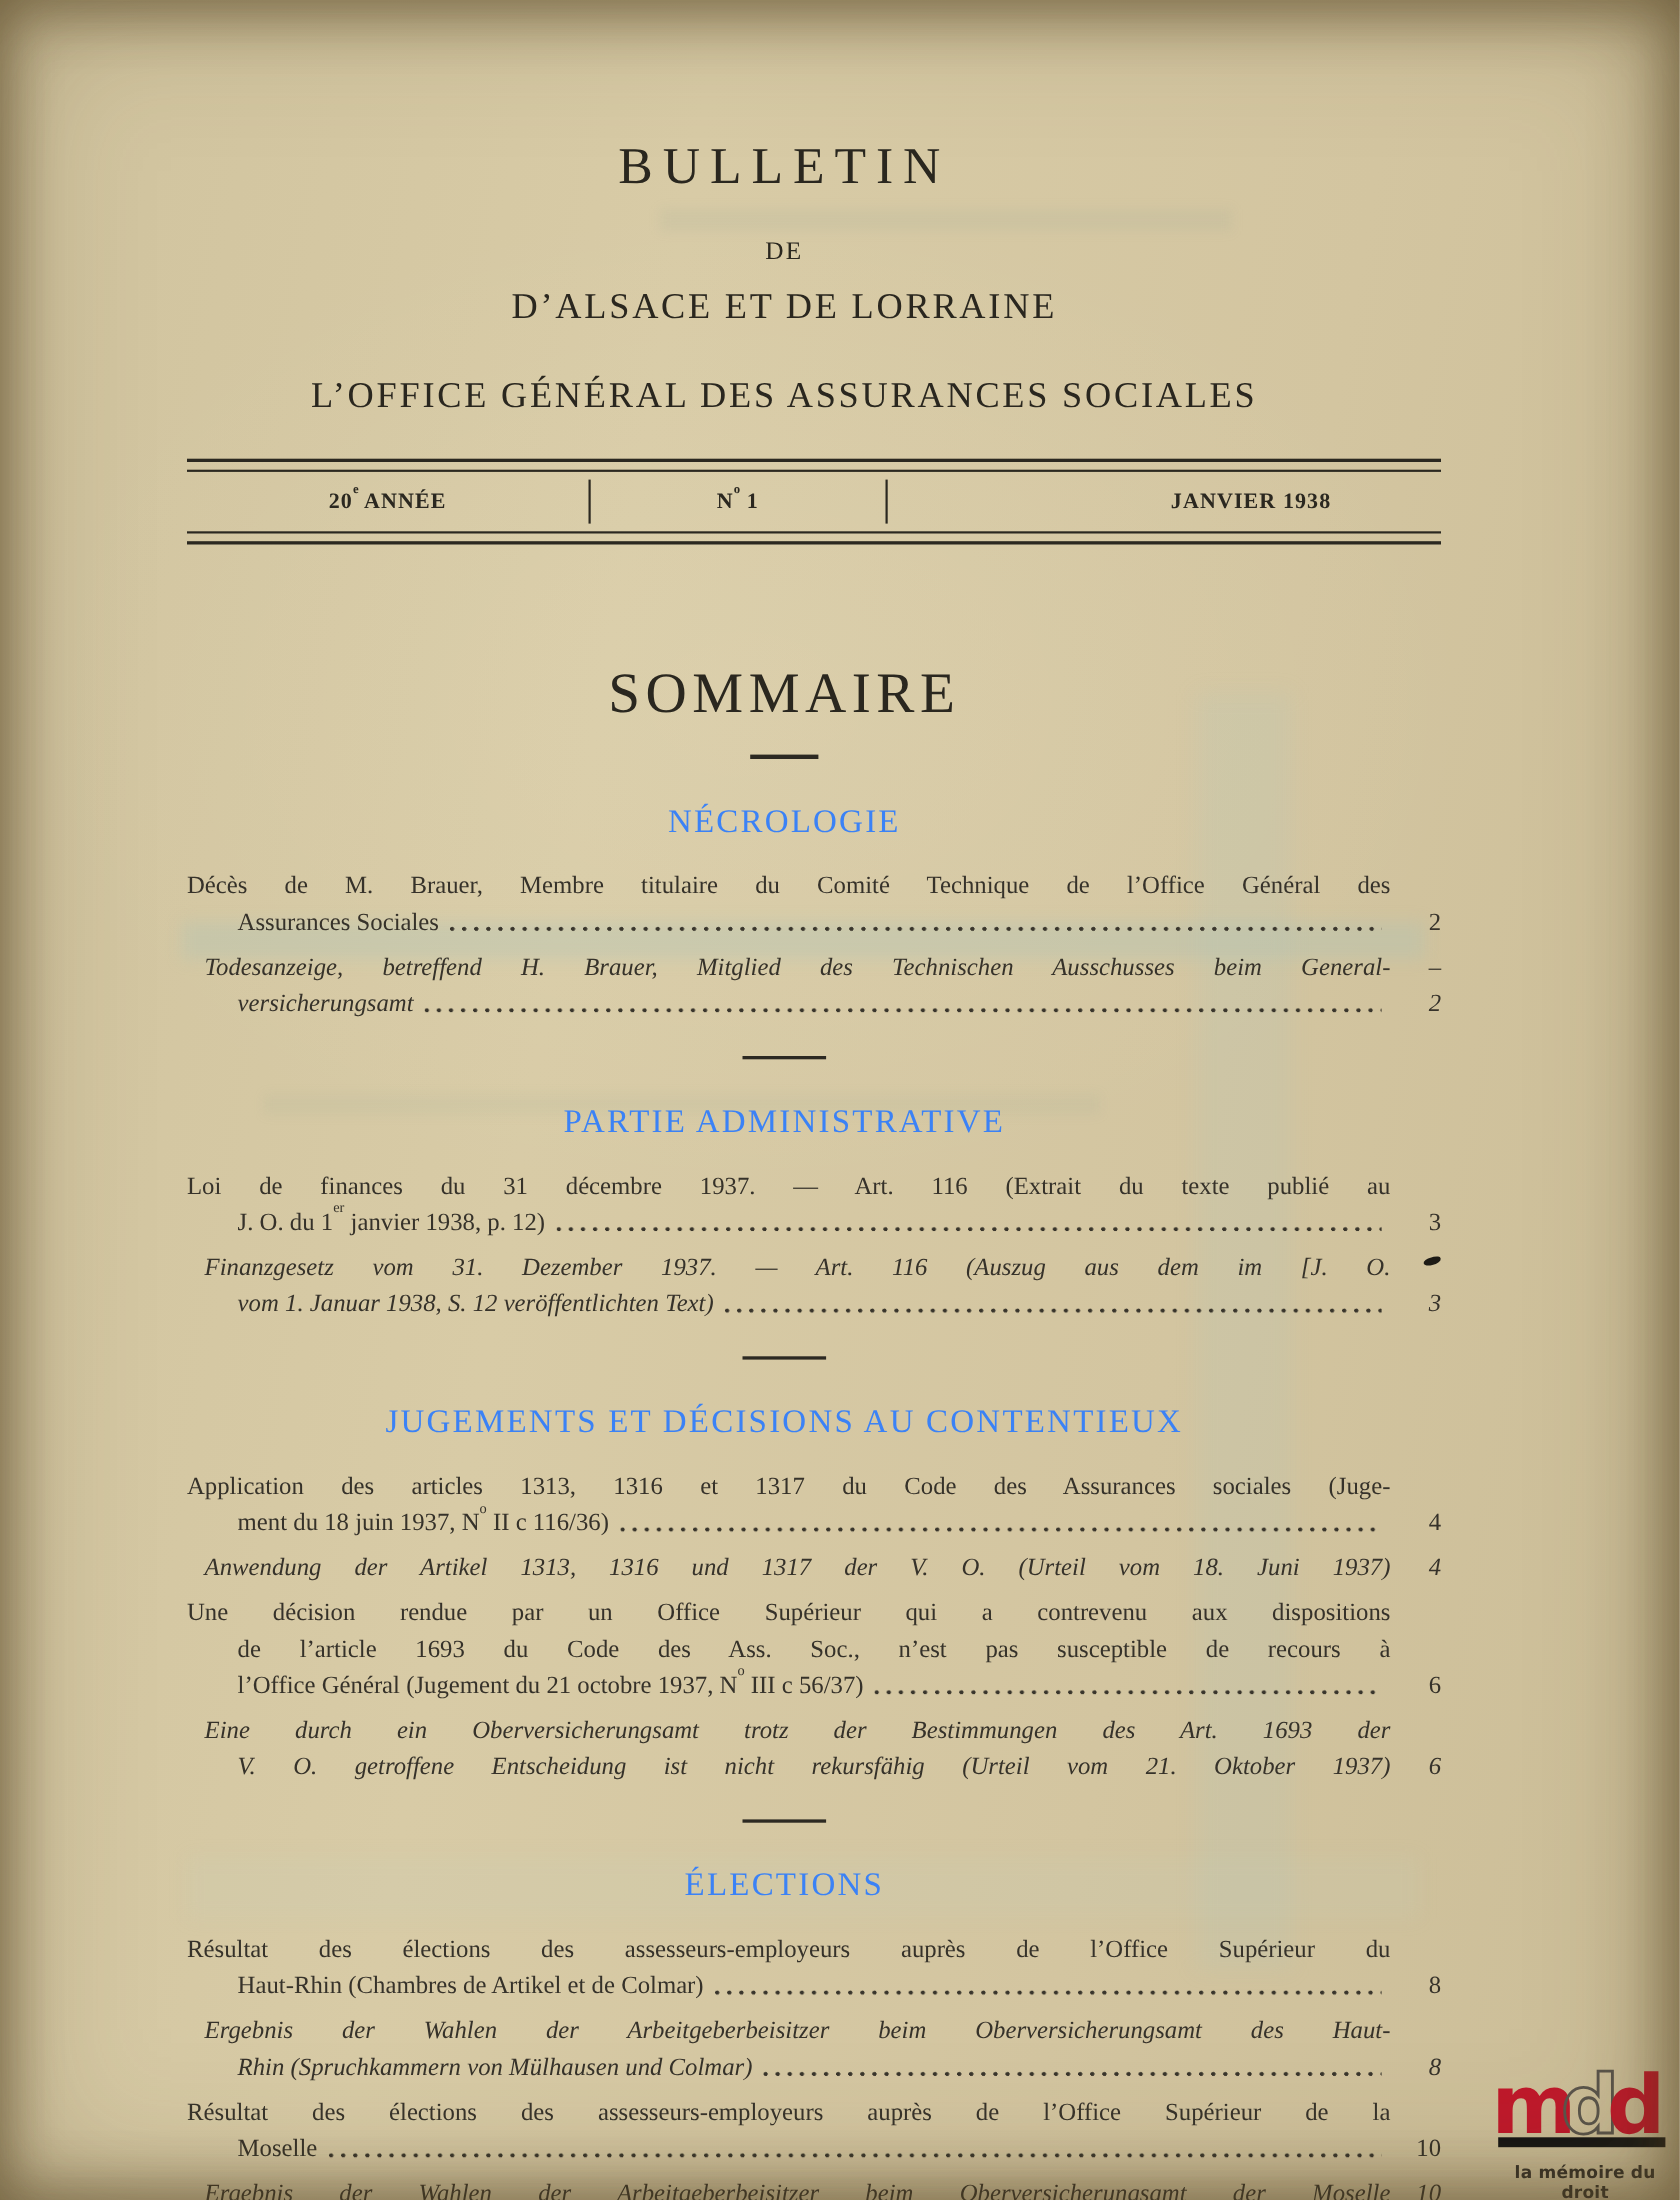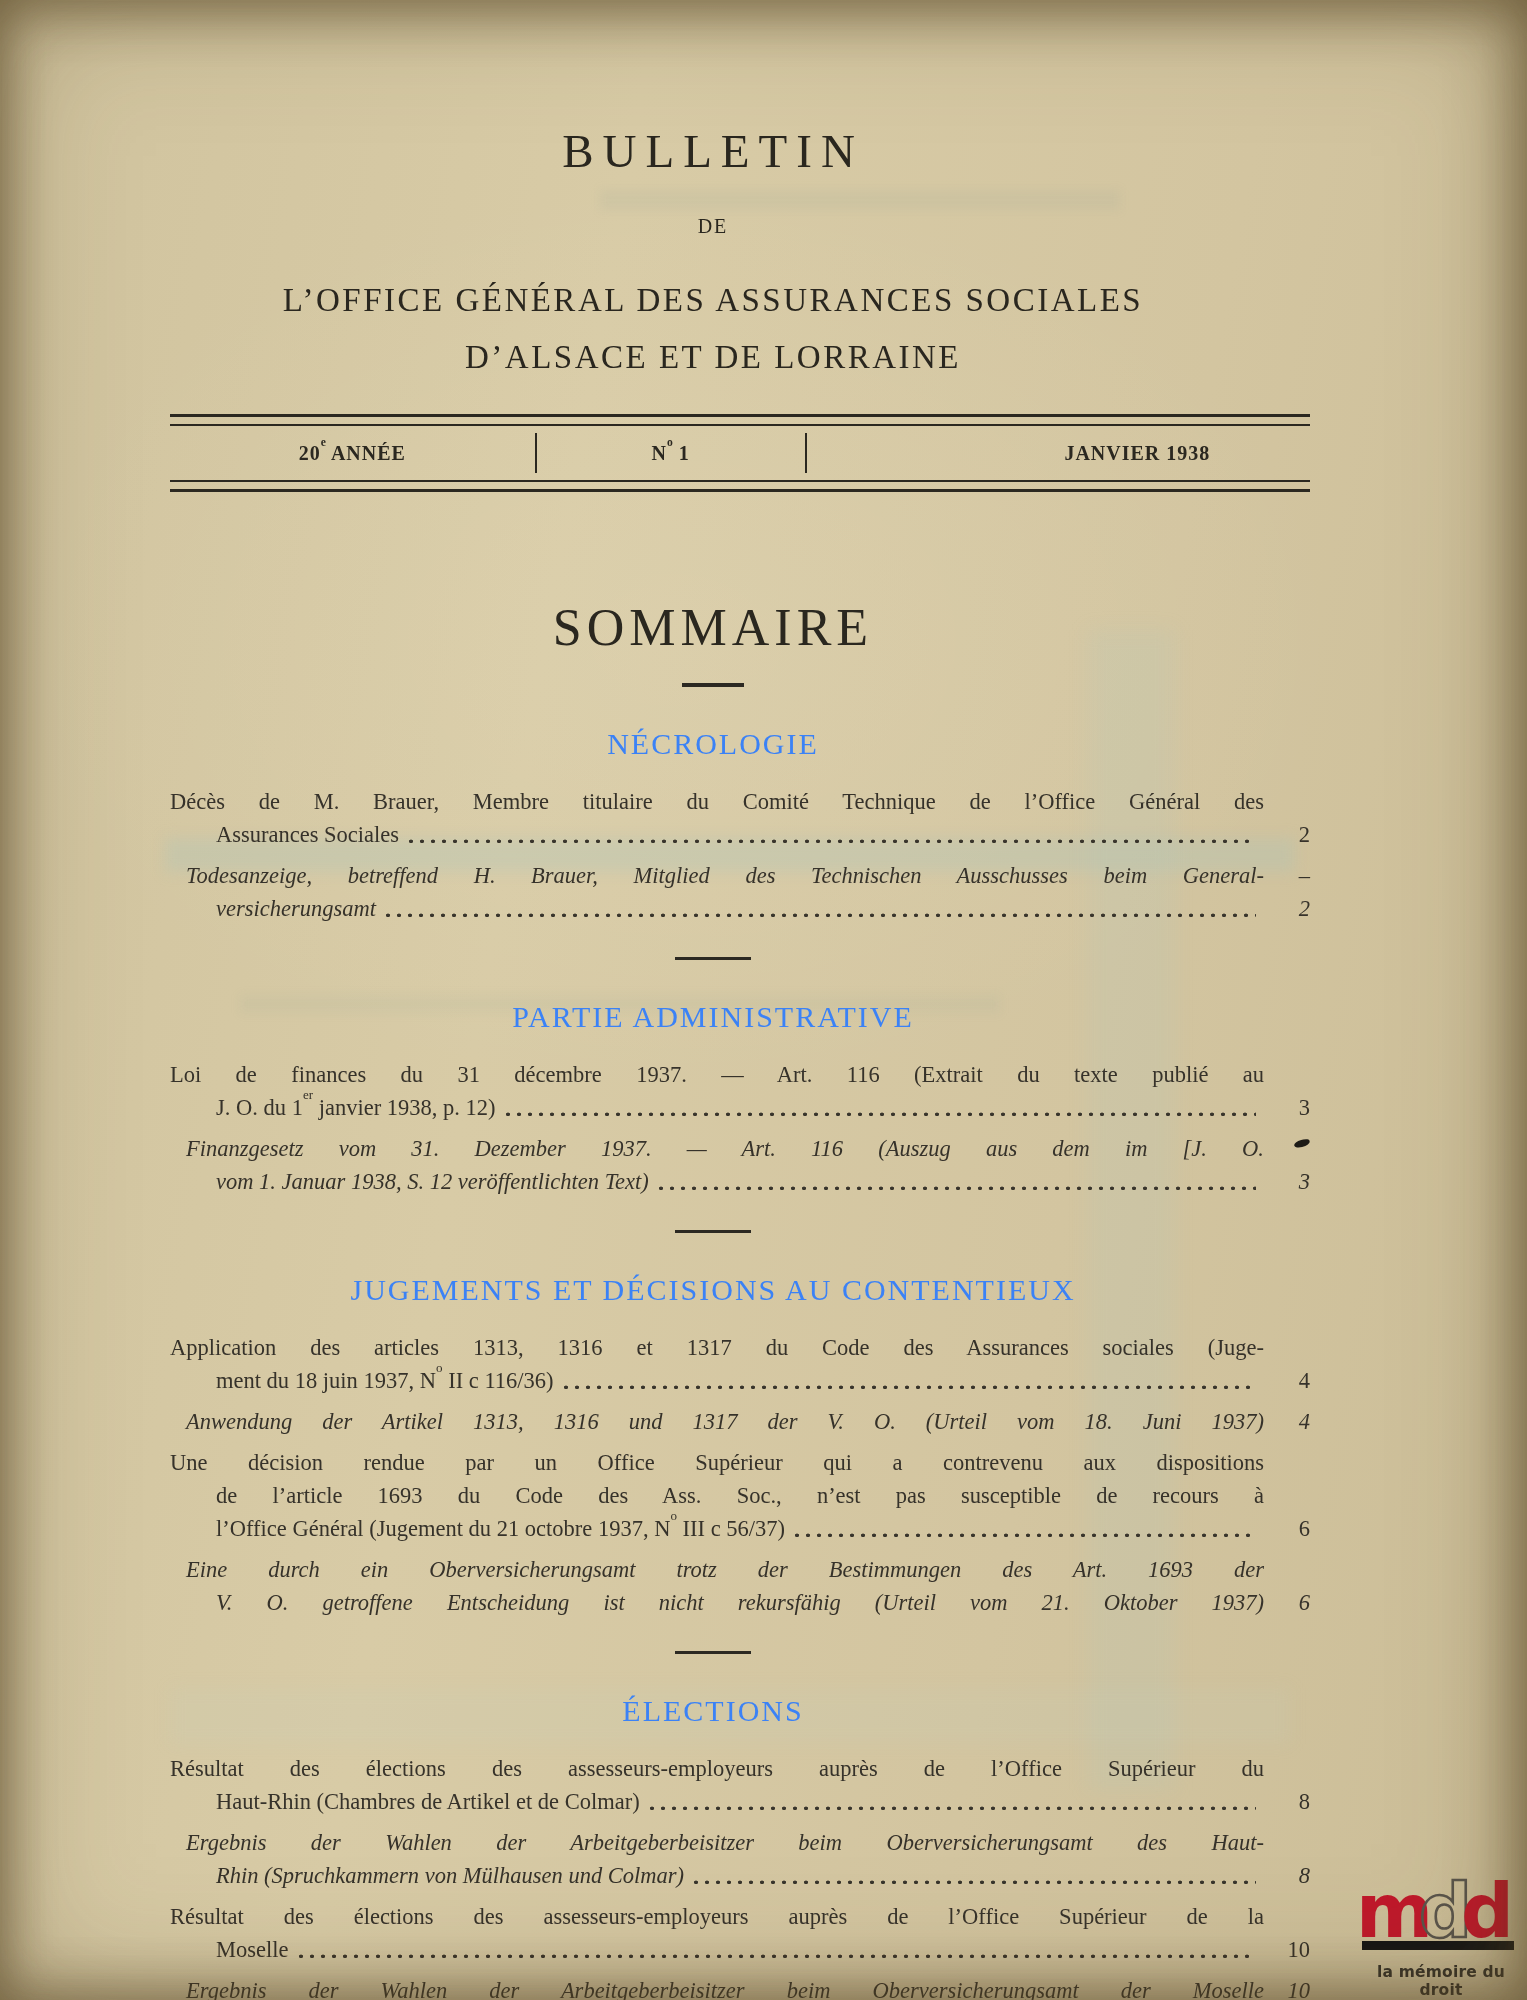--- a/index.html
+++ b/index.html
@@ -22,21 +22,21 @@
   .stain.s1{left:165px;top:838px;width:1130px;height:34px;background:rgba(170,196,186,0.30);filter:blur(7px);}
   .stain.s2{left:1088px;top:630px;width:86px;height:1160px;background:rgba(176,198,190,0.18);filter:blur(9px);}
   .stain.s3{left:170px;top:1688px;width:1120px;height:56px;background:rgba(190,206,192,0.13);filter:blur(8px);}
   .stain.s4{left:600px;top:190px;width:520px;height:20px;background:rgba(150,168,150,0.12);filter:blur(5px);}
   .stain.s5{left:240px;top:995px;width:760px;height:18px;background:rgba(150,168,150,0.10);filter:blur(5px);}
 
   .page{position:relative;z-index:2;}
 
   .center{width:1086px;margin-left:170px;text-align:center;color:#2a271f;}
   .m-title{padding-top:128px;font-size:47px;line-height:1;letter-spacing:9px;}
-  .m-de{margin-top:40px;font-size:20px;letter-spacing:2px;}
+  .m-de{margin-top:40px;font-size:23px;letter-spacing:2px;}
   .m-org{margin-top:44px;font-size:33px;letter-spacing:2.5px;white-space:nowrap;}
   .m-org2{margin-top:20px;}
 
   .issuebar{width:1140px;margin:38px 0 0 170px;color:#2b2820;}
   .dblrule{height:7px;border-top:3px solid #2b2820;border-bottom:2px solid #2b2820;}
   .dblrule.bot{border-top-width:2px;border-bottom-width:3px;}
   .ib-row{display:flex;align-items:center;height:54px;font-weight:bold;font-size:20px;letter-spacing:1px;}
   .ib-cell{text-align:center;}
   .ib-cell.c1{flex:0 0 32%;border-right:2px solid #2b2820;height:40px;line-height:40px;}
   .ib-cell.c2{flex:0 0 23.5%;border-right:2px solid #2b2820;height:40px;line-height:40px;}
@@ -76,22 +76,22 @@
 <div class="stain s2"></div>
 <div class="stain s3"></div>
 <div class="stain s4"></div>
 <div class="stain s5"></div>
 
 <div class="page">
 
   <div class="center">
     <div class="m-title">BULLETIN</div>
     <div class="m-de">DE</div>
+    <div class="m-org m-org2">D’ALSACE ET DE LORRAINE</div>
     <div class="m-org">L’OFFICE GÉNÉRAL DES ASSURANCES SOCIALES</div>
-    <div class="m-org m-org2">D’ALSACE ET DE LORRAINE</div>
   </div>
 
   <div class="issuebar">
     <div class="dblrule top"></div>
     <div class="ib-row">
       <div class="ib-cell c1">20<sup>e</sup> ANNÉE</div>
       <div class="ib-cell c2">N<sup>o</sup> 1</div>
       <div class="ib-cell c3">JANVIER 1938</div>
     </div>
     <div class="dblrule bot"></div>

